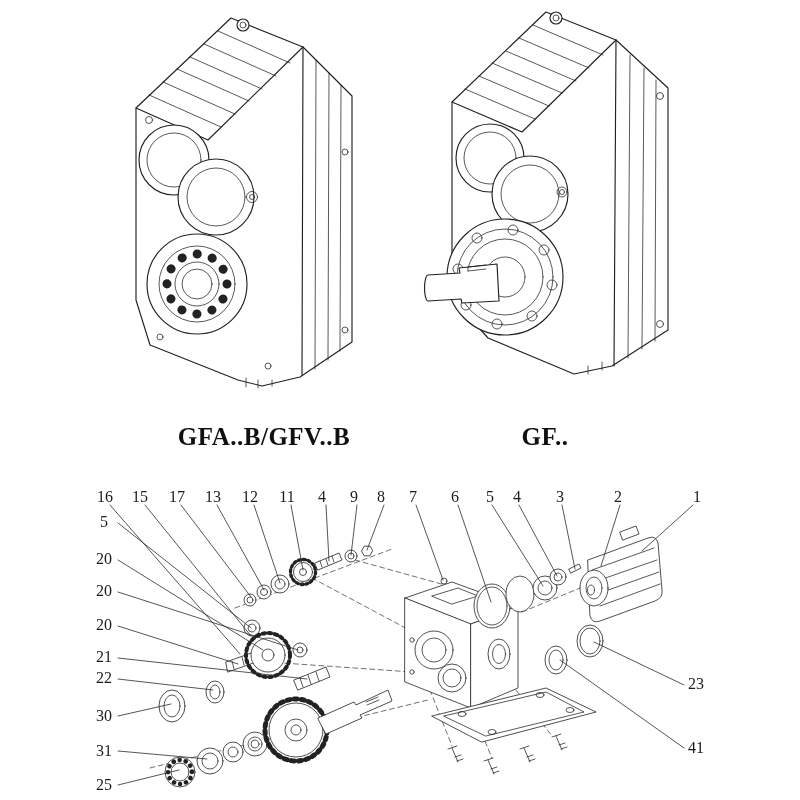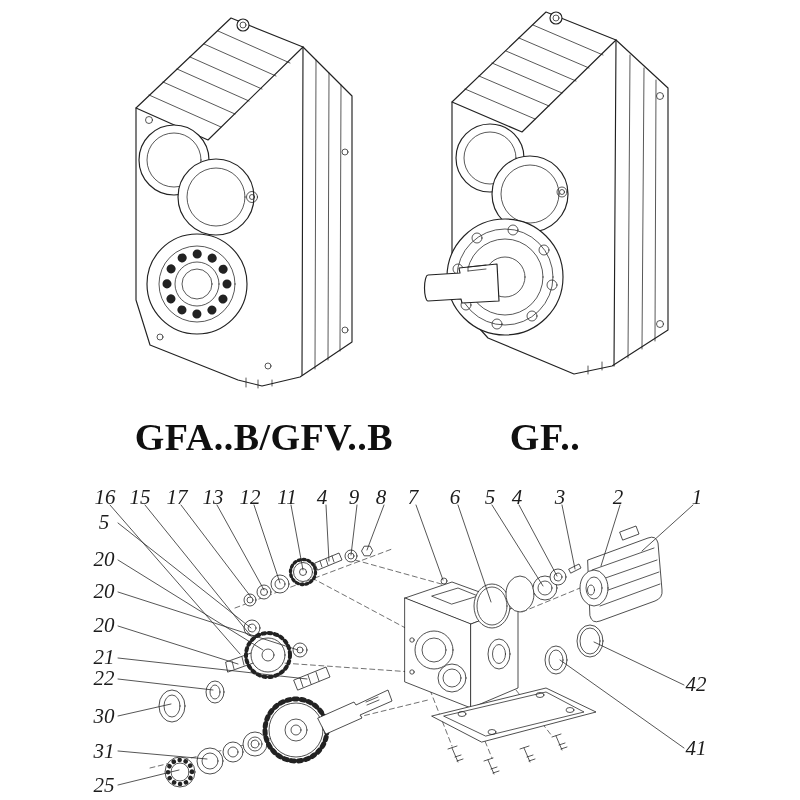--- a/index.html
+++ b/index.html
@@ -12,22 +12,22 @@
   .lnf{fill:#fff;stroke:#222;stroke-width:1.15;stroke-linejoin:round;}
   .thin{fill:none;stroke:#222;stroke-width:.75;stroke-linejoin:round;stroke-linecap:round;}
   .pf{fill:#fff;stroke:#222;stroke-width:.8;stroke-linejoin:round;}
   .leader line{stroke:#2b2b2b;stroke-width:.8;}
   .dash{fill:none;stroke:#333;stroke-width:.7;stroke-dasharray:5 3.5;}
   .teeth-lg{fill:none;stroke:#222;stroke-width:5;stroke-dasharray:3 4.2;}
   .teeth-md{fill:none;stroke:#222;stroke-width:4;stroke-dasharray:2.5 3.6;}
   .teeth-sm{fill:none;stroke:#222;stroke-width:3.3;stroke-dasharray:2 2.9;}
   .dots{fill:none;stroke:#222;stroke-width:4.5;stroke-dasharray:.1 6.1;stroke-linecap:round;}
   .balls{fill:none;stroke:#222;stroke-width:9;stroke-dasharray:.1 15.6;stroke-linecap:round;}
-  .callout{position:absolute;transform:translate(-50%,-50%);font-size:21px;line-height:1;font-style:italic;}
-  .model-label{position:absolute;transform:translate(-50%,-50%);font-weight:bold;font-size:38px;
+  .callout{position:absolute;transform:translate(-50%,-50%);font-size:16px;line-height:1;}
+  .model-label{position:absolute;transform:translate(-50%,-50%);font-weight:bold;font-size:25px;
                letter-spacing:.5px;white-space:nowrap;color:#101010;}
 </style>
 </head>
 <body>
 
 <div id="stage">
 
   <svg width="800" height="800" viewBox="0 0 800 800">
 
     <g class="ln">
@@ -286,16 +286,16 @@
   <div class="callout" style="left:104px;top:522px">5</div>
   <div class="callout" style="left:104px;top:559px">20</div>
   <div class="callout" style="left:104px;top:591px">20</div>
   <div class="callout" style="left:104px;top:625px">20</div>
   <div class="callout" style="left:104px;top:657px">21</div>
   <div class="callout" style="left:104px;top:678px">22</div>
   <div class="callout" style="left:104px;top:716px">30</div>
   <div class="callout" style="left:104px;top:751px">31</div>
   <div class="callout" style="left:104px;top:785px">25</div>
 
-  <div class="callout" style="left:696px;top:684px">42</div>
+  <div class="callout" style="left:696px;top:684px">23</div>
   <div class="callout" style="left:696px;top:748px">41</div>
 
 </div>
 
 </body></html>

